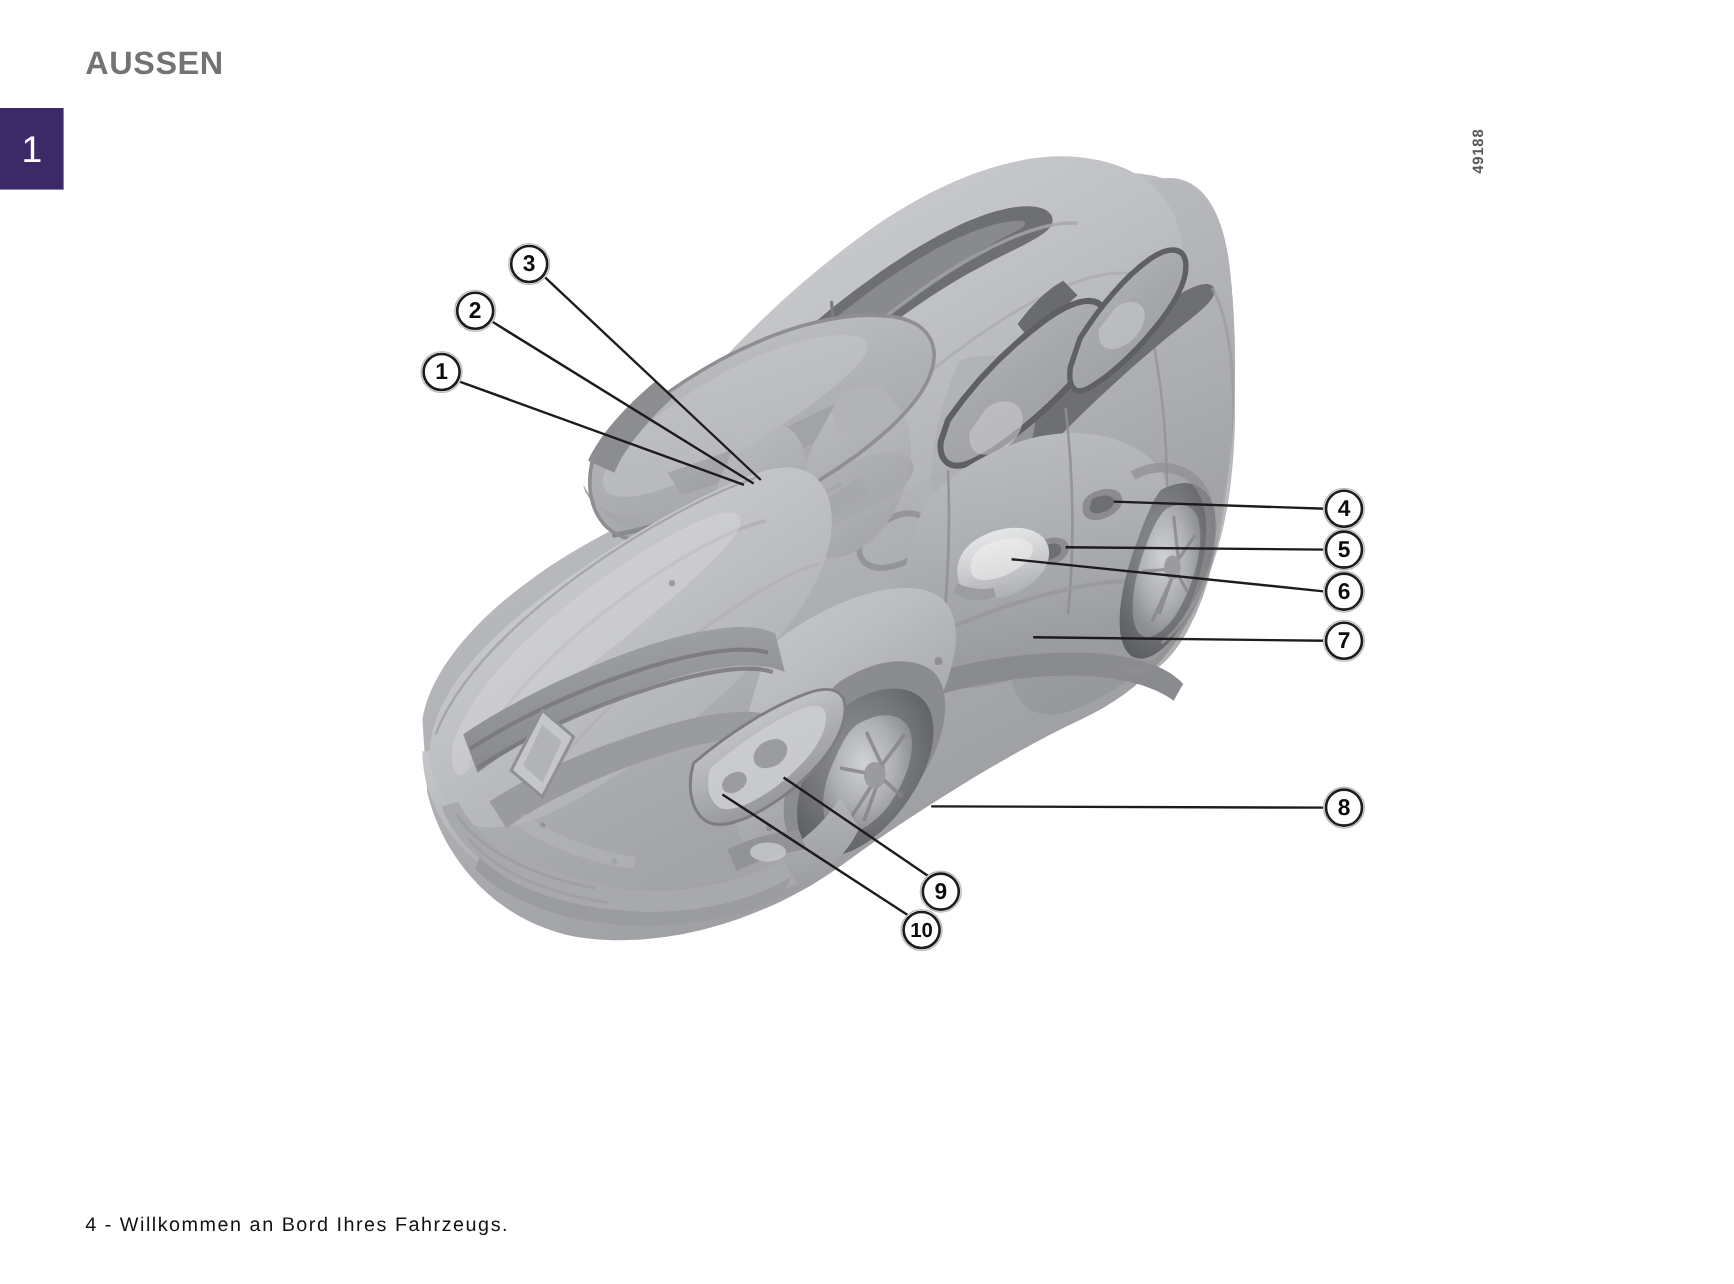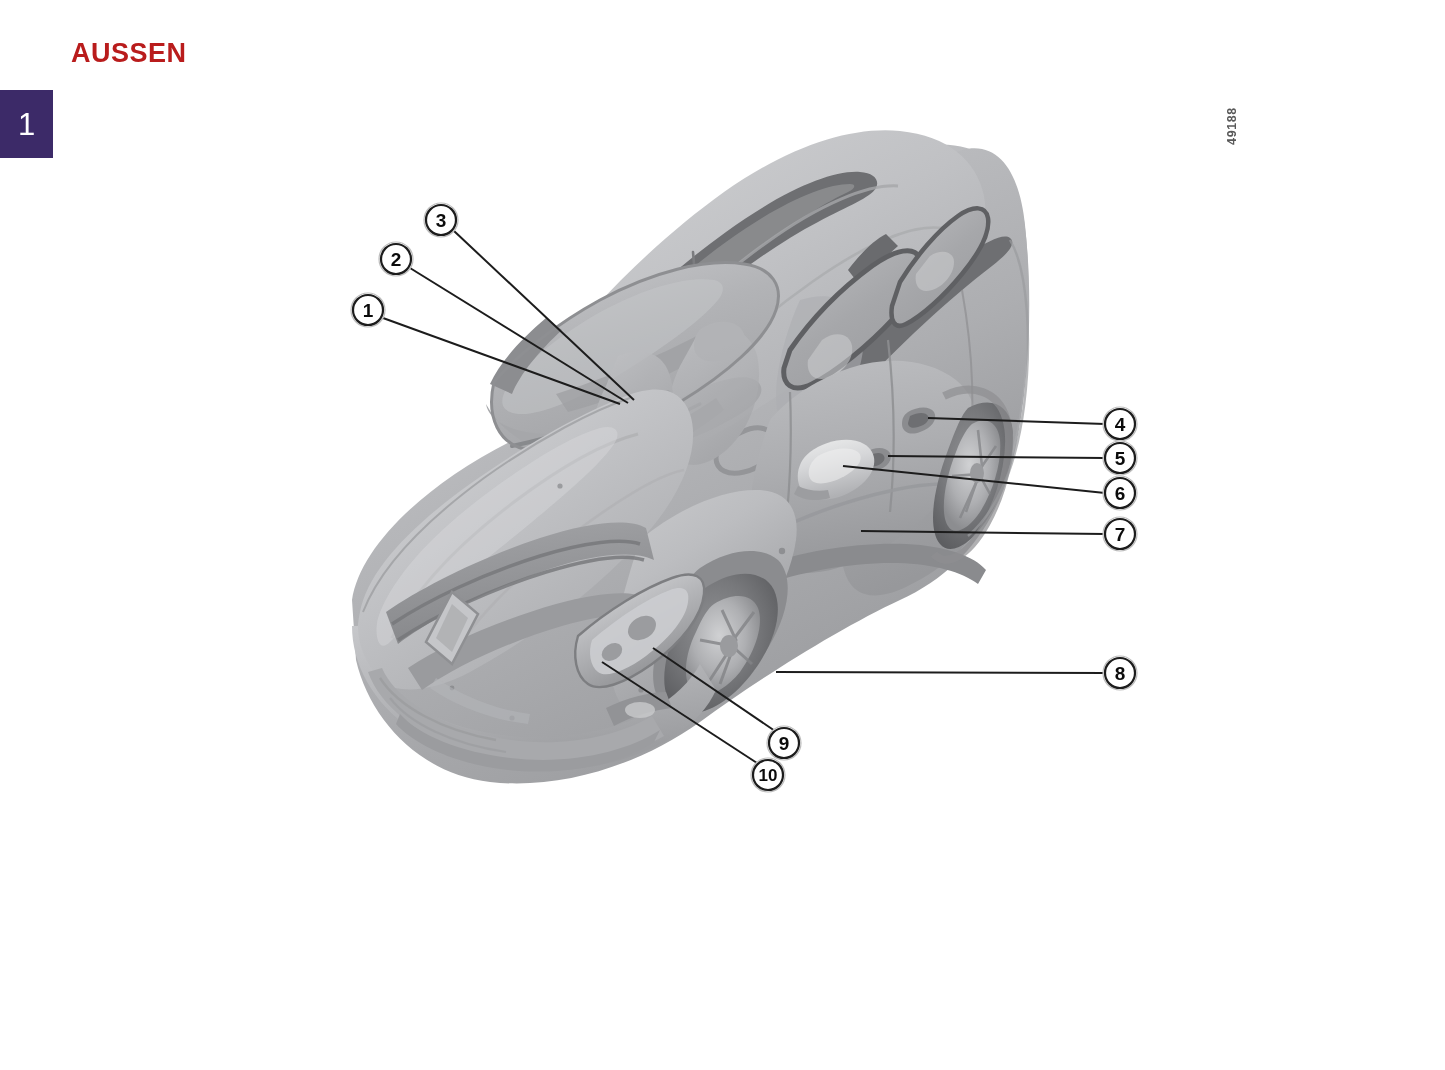--- a/index.html
+++ b/index.html
@@ -39,21 +39,21 @@
     letter-spacing: 0;
   }
 
   
   #page-title {
     position: absolute;
     left: 71px;
     top: 38px;
     font-size: 27px;
     font-weight: bold;
-    color: #b91c1c;
+    color: #737373;
     letter-spacing: 0.5px;
     white-space: nowrap;
   }
 
   
   #figure-ref {
     position: absolute;
     left: 1212px;
     top: 96px;
     width: 40px;
@@ -468,14 +468,15 @@
           <line x1="757" y1="763" x2="602" y2="662" stroke="#1c1c1c" stroke-width="2"></line>
           <g>
             <circle cx="768" cy="775" r="17" fill="#ffffff" stroke="#bdbdbd" stroke-width="1.2"></circle>
             <circle cx="768" cy="775" r="15" fill="#ffffff" stroke="#1c1c1c" stroke-width="2.2"></circle>
             <text x="768" y="775.5" text-anchor="middle" dominant-baseline="central" font-family="&quot;Liberation Sans&quot;, sans-serif" font-size="17" font-weight="bold" fill="#0b0b0b">10</text>
           </g>
         </g>
     </svg>
   </div>
 
+  <div id="footer">4 - Willkommen an Bord Ihres Fahrzeugs.</div>
 
 </div>
 
 </body></html>

